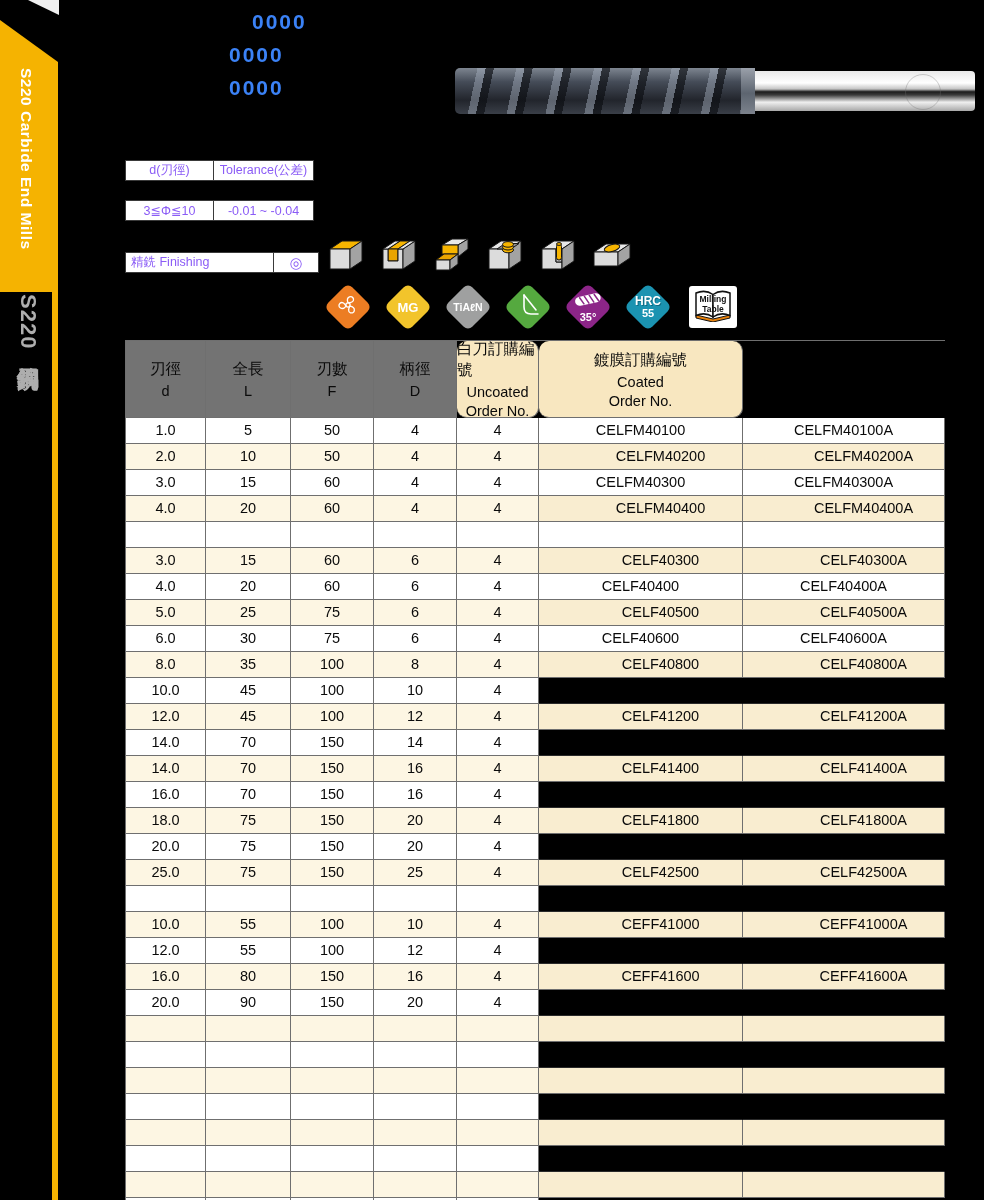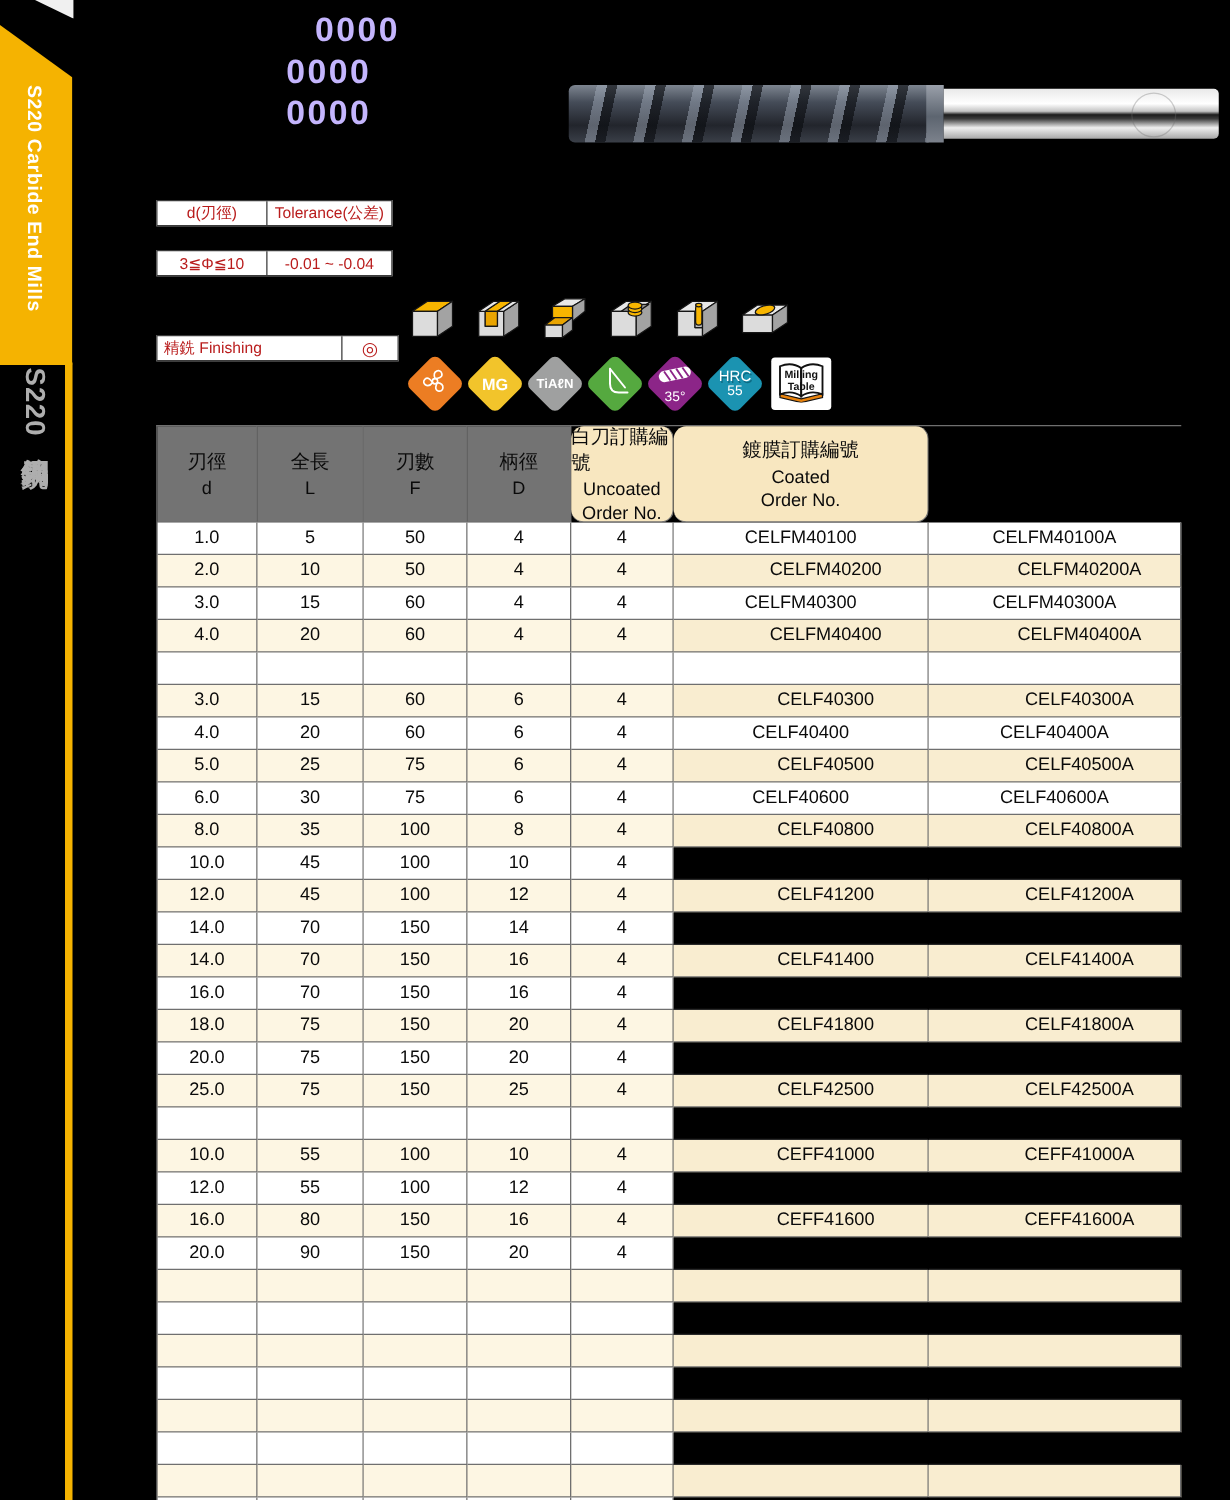--- a/index.html
+++ b/index.html
@@ -12,62 +12,62 @@
     clip-path:polygon(0 0,100% 0,100% 100%);}
   .side-tab{left:0;top:0;width:58px;height:292px;background:#F5B301;
     clip-path:polygon(0 20px,100% 62px,100% 100%,0 100%);}
   .side-label-en{left:17px;top:68px;height:220px;writing-mode:vertical-rl;
     color:#fff;font-size:15.5px;font-weight:600;letter-spacing:.5px;white-space:nowrap;}
   .side-label-zh{left:13px;top:294px;height:170px;writing-mode:vertical-rl;
     color:#aeaeae;font-size:22px;font-weight:700;letter-spacing:1px;white-space:nowrap;}
   .side-line{left:52px;top:290px;width:6px;height:910px;background:#F5B301;}
 
   
-  .code{color:#c4b5fd;font-weight:700;font-size:27px;letter-spacing:2px;line-height:1;text-align:center;}
+  .code{color:#3b82f6;font-weight:700;font-size:21px;letter-spacing:2px;line-height:1;text-align:center;}
   .code1{left:252px;top:11px;}
   .code2{left:229px;top:44px;}
   .code3{left:229px;top:77px;}
 
   
   .endmill{left:455px;top:66px;width:520px;height:50px;}
   .flutes{position:absolute;left:0;top:2px;width:288px;height:46px;border-radius:5px 0 0 5px;
     background:linear-gradient(to bottom,#7d8590 0%,#454c58 30%,#22252c 70%,#3a3f48 100%);overflow:hidden;}
   .flutes::after{content:"";position:absolute;inset:0;
     background:repeating-linear-gradient(102deg,rgba(0,0,0,0) 0 22px,rgba(165,175,190,.45) 22px 30px,rgba(10,12,16,.65) 30px 38px);}
   .collar{position:absolute;left:286px;top:2px;width:14px;height:46px;
     background:linear-gradient(to bottom,#9aa0aa,#5d6570 55%,#7c828c);}
   .shank{position:absolute;left:300px;top:5px;width:220px;height:40px;border-radius:0 4px 4px 0;
     background:linear-gradient(to bottom,#e9e9e9 0%,#ffffff 30%,#c4c4c4 45%,#1c1c1c 52%,#3c3c3c 60%,#efefef 78%,#a8a8a8 100%);}
   .stamp{position:absolute;left:150px;top:3px;width:34px;height:34px;border-radius:50%;
     border:1px solid rgba(110,110,110,.55);opacity:.6;}
 
   
-  .minitable{display:flex;background:#fff;border:1px solid #3a3a3a;color:#b91c1c;align-items:flex-end;}
+  .minitable{display:flex;background:#fff;border:1px solid #3a3a3a;color:#8b5cf6;align-items:flex-end;}
   .minitable .mcell{display:flex;align-items:center;justify-content:center;
     font-size:12.5px;height:19px;border-right:1px solid #3a3a3a;}
   .minitable .mcell:last-child{border-right:none;}
   .tol-head{left:125px;top:160px;}
   .tol-vals{left:125px;top:200px;}
   .m1{width:87px;} .m2{width:99px;}
-  .finishing{left:125px;top:268px;}
+  .finishing{left:125px;top:252px;}
   .f1{width:142px;justify-content:flex-start !important;padding-left:5px;}
   .f2{width:44px;font-size:15px !important;}
 
   
   .mill-icons{left:323px;top:236px;display:flex;gap:7px;}
   .mill-icons svg{display:block;}
 
   
-  .badges{left:324px;top:283px;display:flex;align-items:center;gap:0;justify-content:center;}
+  .badges{left:324px;top:283px;display:flex;align-items:center;gap:12px;justify-content:center;}
   .diamond{position:relative;width:48px;height:48px;display:flex;flex-direction:column;
     align-items:center;justify-content:center;}
   .diamond::before{content:"";position:absolute;inset:7px;transform:rotate(45deg);
     border-radius:6px;background:var(--bg);}
   .diamond>*{position:relative;z-index:1;}
-  .b-label{color:#fff;font-weight:400;line-height:1;}
+  .b-label{color:#fff;font-weight:700;line-height:1;}
   .lbl-mg{font-size:13px;font-weight:600;}
   .lbl-tialn{font-size:10.5px;font-weight:700;}
   .lbl-35{font-size:11px;margin-top:-1px;}
   .lbl-hrc{font-size:12px;text-shadow:1px 1px 0 #0d6a83;}
   .lbl-55{font-size:11px;margin-top:1px;}
   .mtable-badge{position:relative;width:48px;height:42px;background:#fff;border-radius:3px;
     margin-left:5px;display:flex;align-items:center;justify-content:center;}
   .mtable-text{position:absolute;top:9px;left:0;width:100%;text-align:center;
     font-size:8.5px;font-weight:700;color:#111;line-height:1.15;}
 

